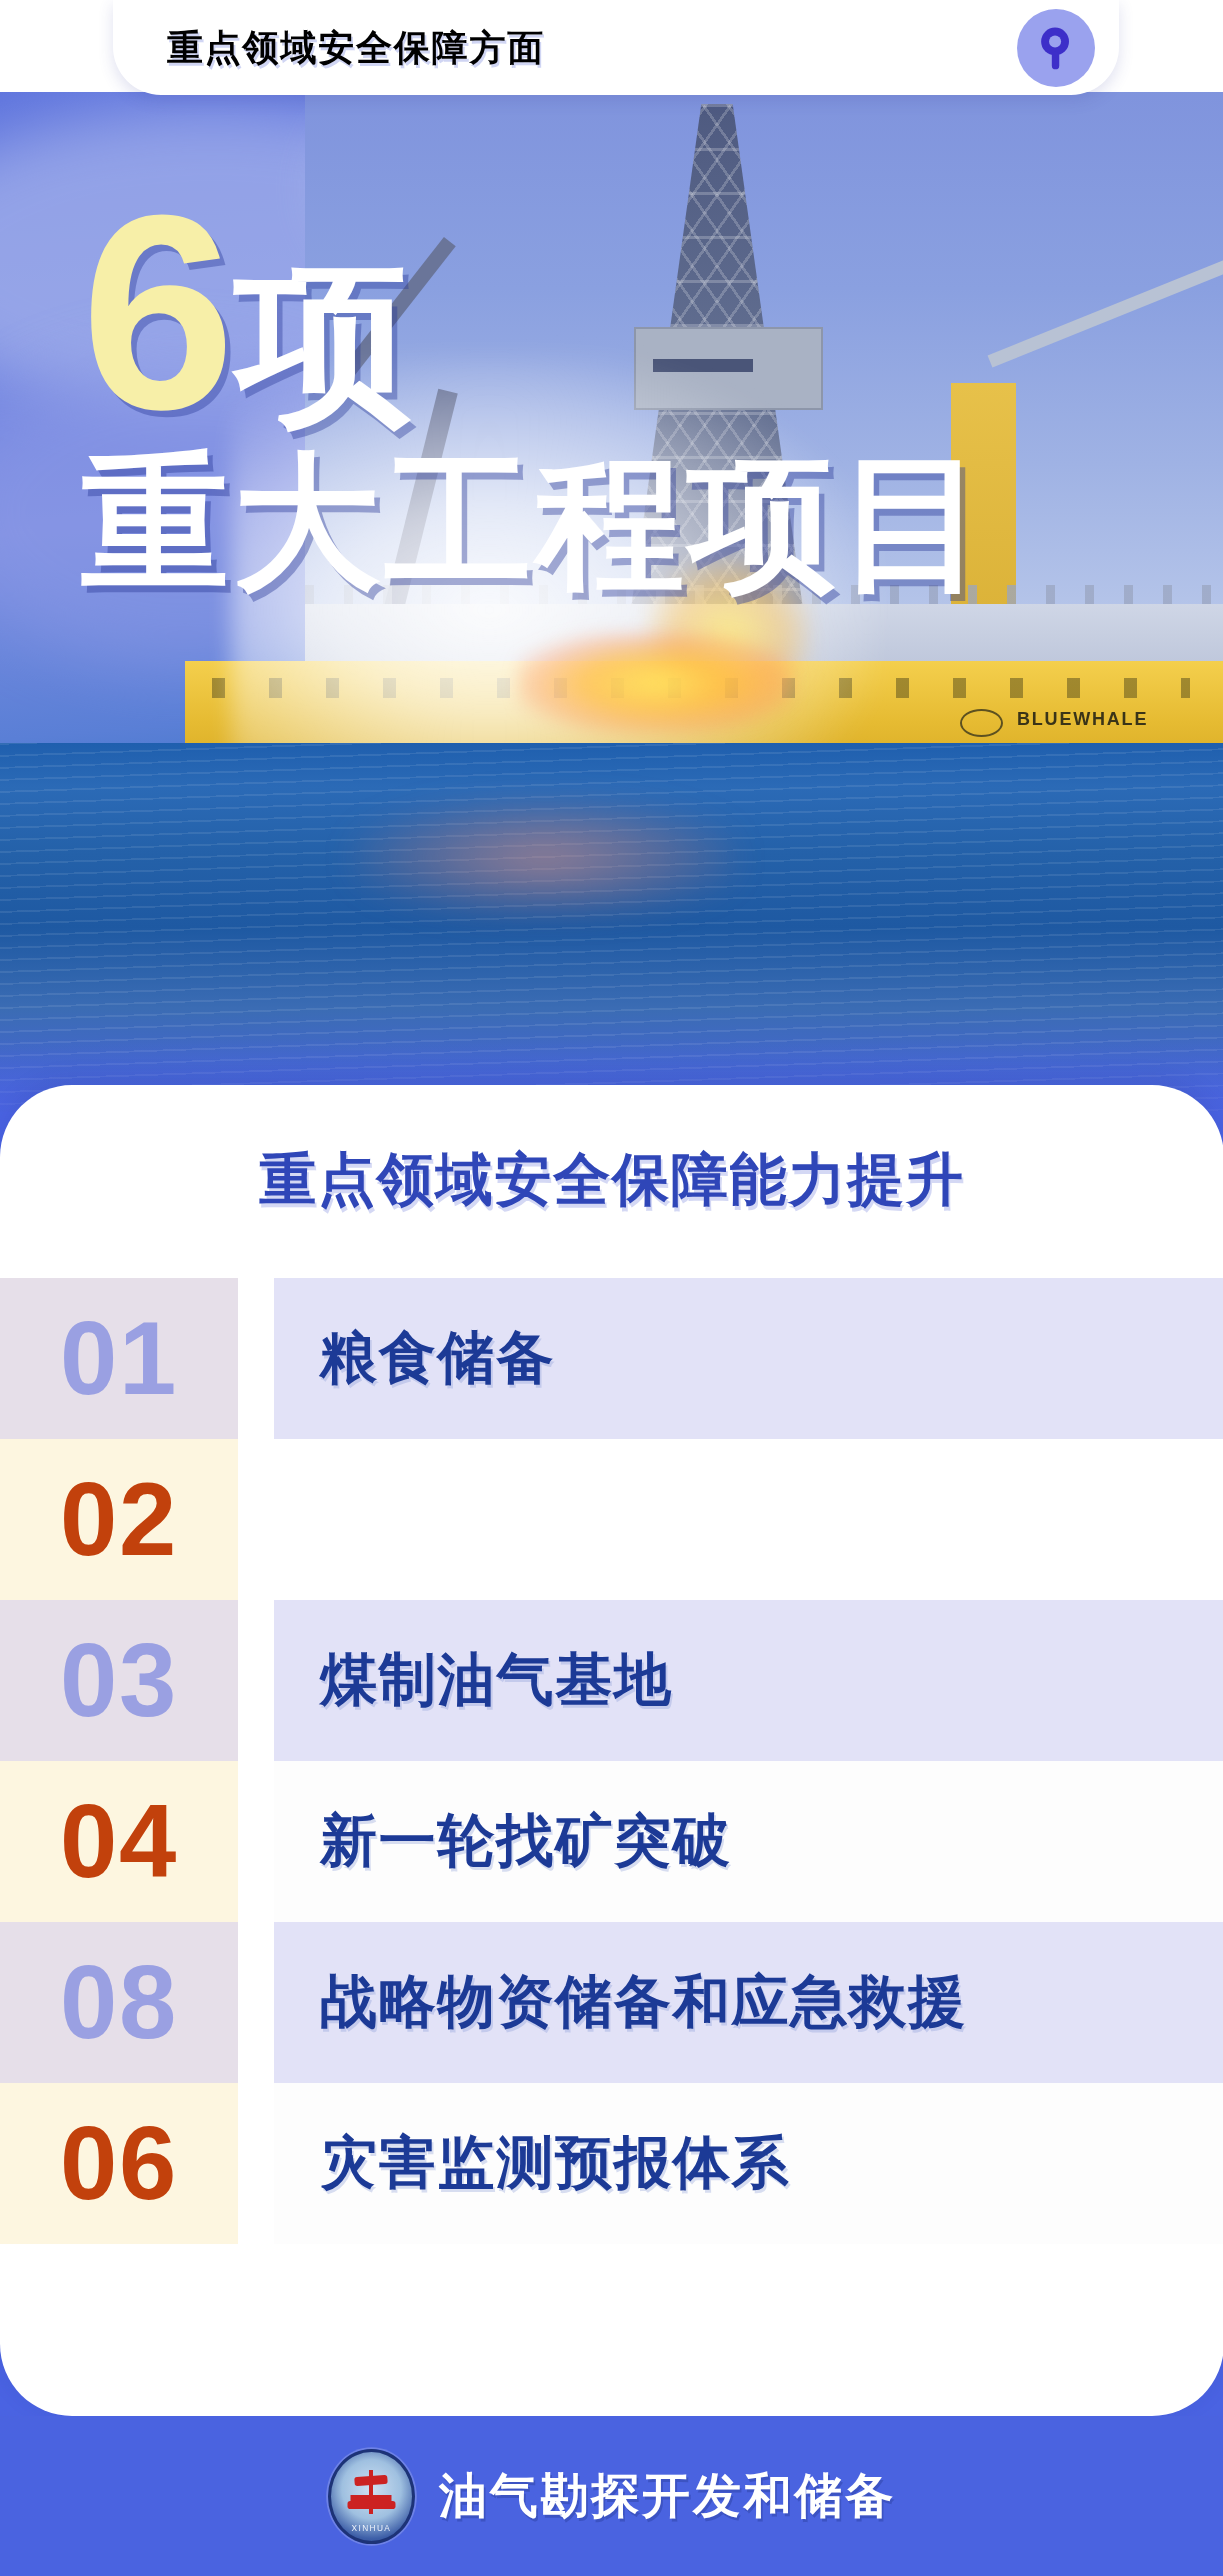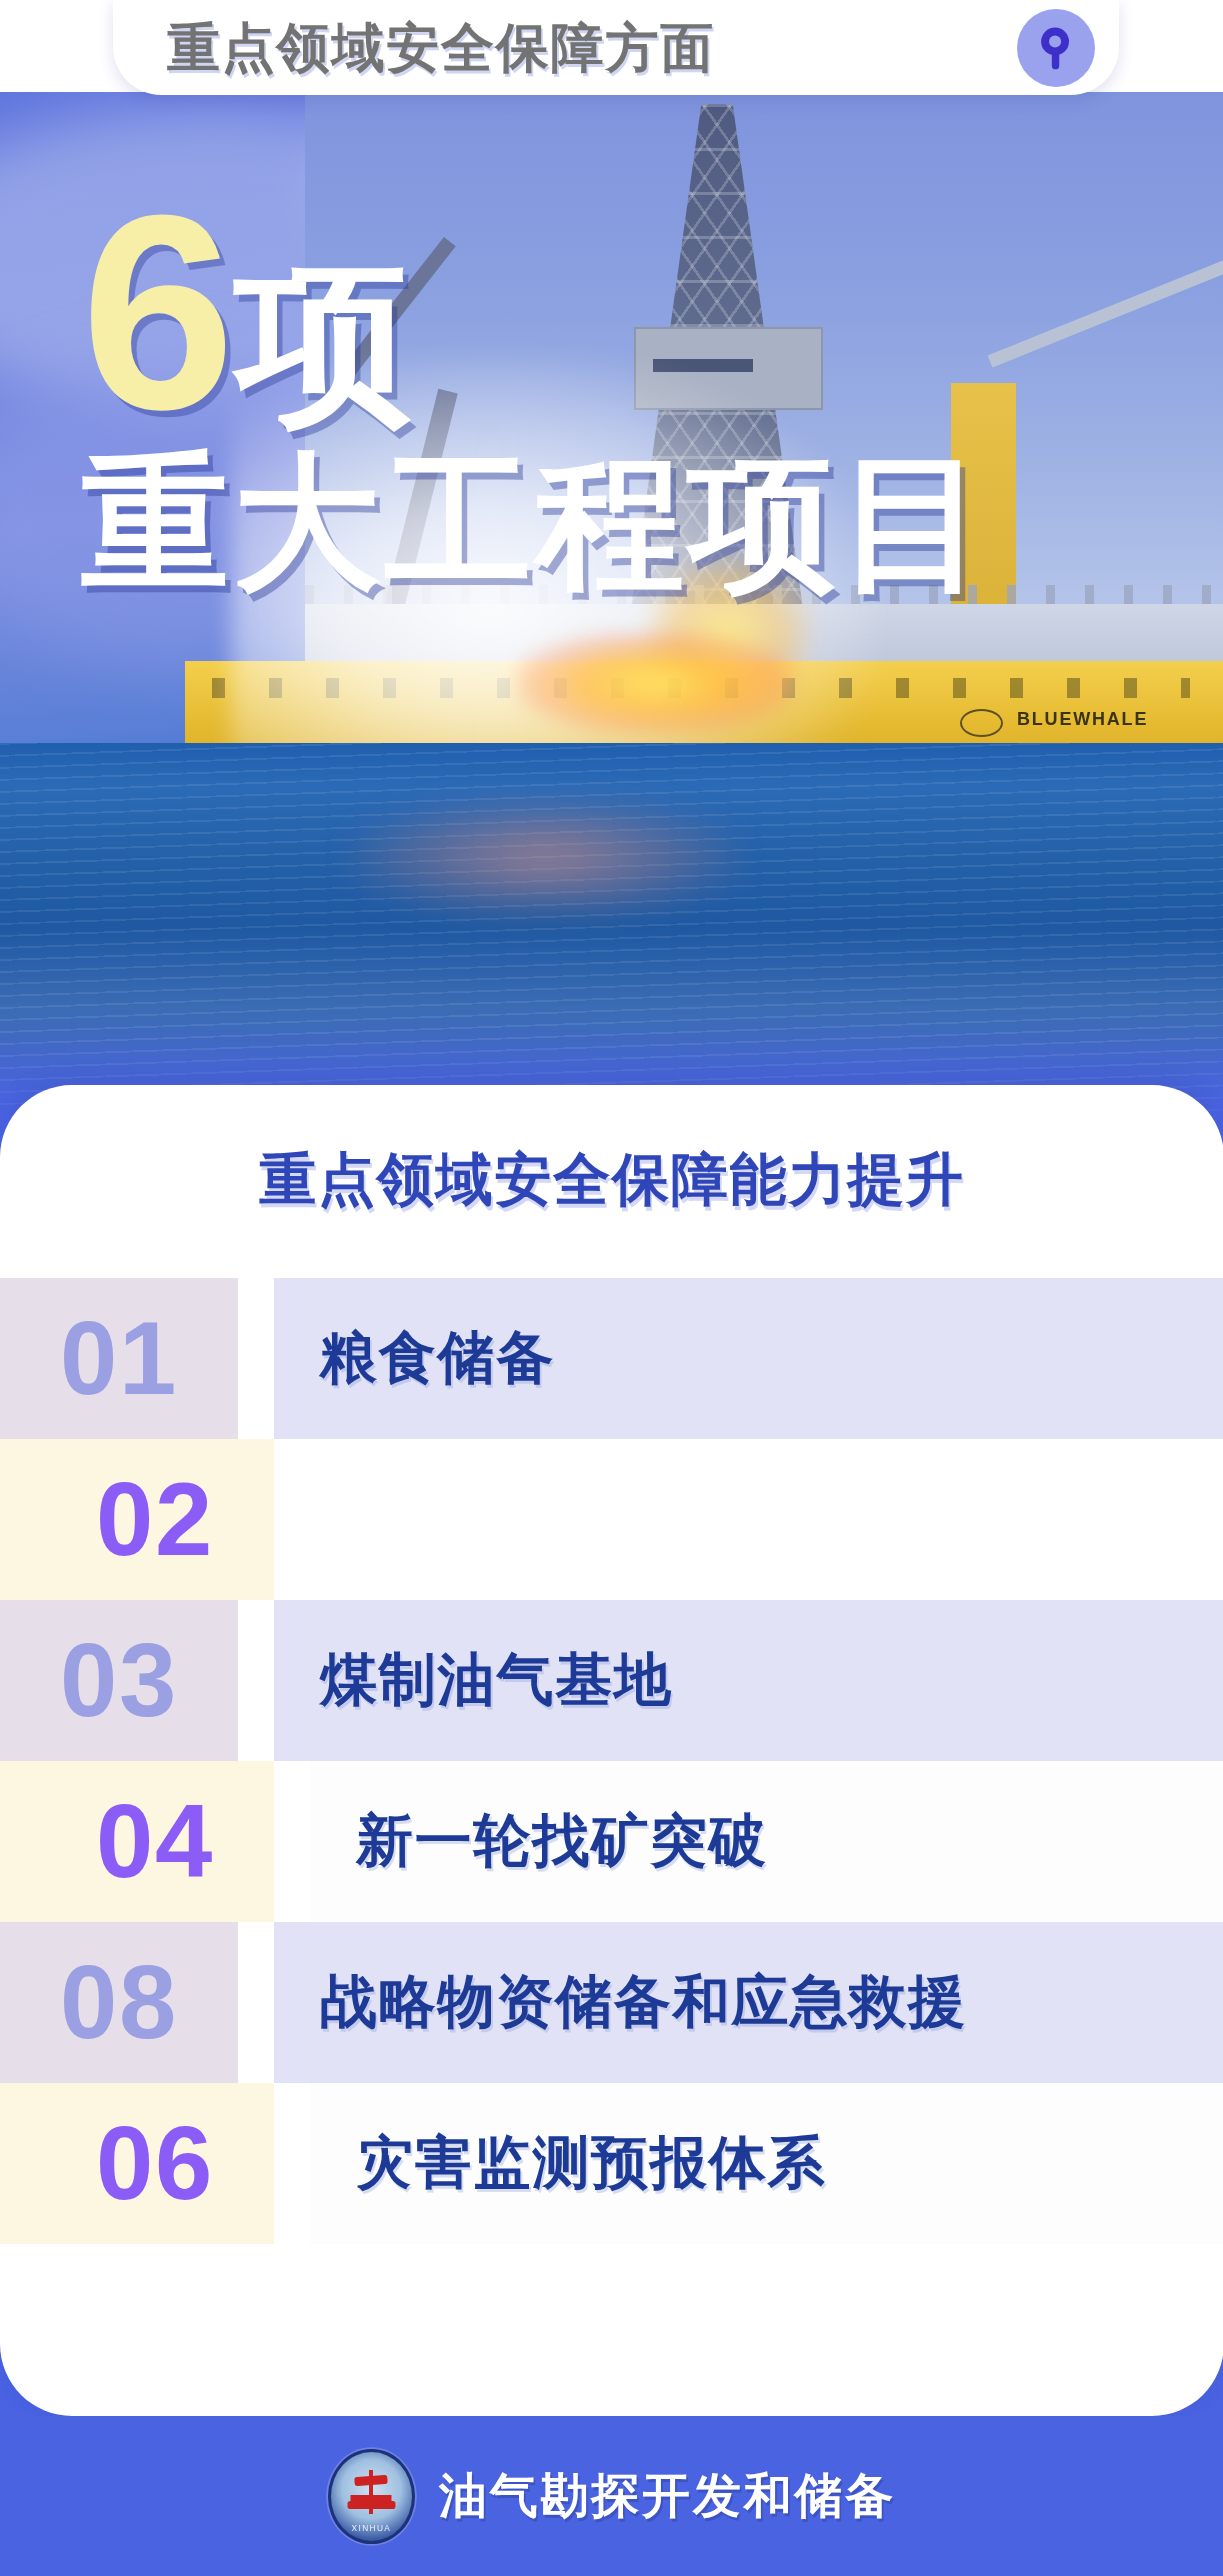--- a/index.html
+++ b/index.html
@@ -27,21 +27,21 @@
     width:1006px;height:95px;
     background:#ffffff;
     border-radius:0 0 48px 48px;
     box-shadow:0 5.5px 14.8px rgba(60,70,160,0.16);
     display:flex;align-items:center;
     padding:0 24px 0 54px;
     box-sizing:border-box;
     z-index:41;
   }
   .header-title{
-    font-size:53px;font-weight:bold;color:#737373;
+    font-size:36px;font-weight:bold;color:#000000;
     letter-spacing:1.8px;line-height:1;
     text-shadow:1.8px 2.8px 0 rgba(120,135,220,0.35);
     white-space:nowrap;
     flex:1;
   }
   .header-icon{
     width:78px;height:78px;border-radius:50%;
     background:#9aa2ee;
     display:flex;align-items:center;justify-content:center;
     flex:0 0 auto;margin-left:13px;
@@ -230,21 +230,21 @@
     padding-left:46px;
     font-size:57px;font-weight:bold;color:#1c3a96;
     letter-spacing:1.8px;
     text-shadow:1.8px 2.8px 0 rgba(120,140,210,.28);
     white-space:nowrap;
   }
   
   .row.odd .numcell{background:#e6dfe9;color:#9aa0e2;}
   .row.odd .textcell{background:#e2e2f7;}
   
-  .row.even .numcell{background:#fdf6e0;color:#8b5cf6;padding-left:36px;}
+  .row.even .numcell{background:#fdf6e0;color:#c2410c;}
   .row.even .textcell{background:#fdfdfd;}
 
   
   .footer{
     position:absolute;left:0;top:2416px;width:1224px;height:160px;
     background:#4a63e0;
     display:flex;align-items:center;justify-content:center;
     z-index:35;
   }
   .footer-inner{display:flex;align-items:center;gap:24px;}

